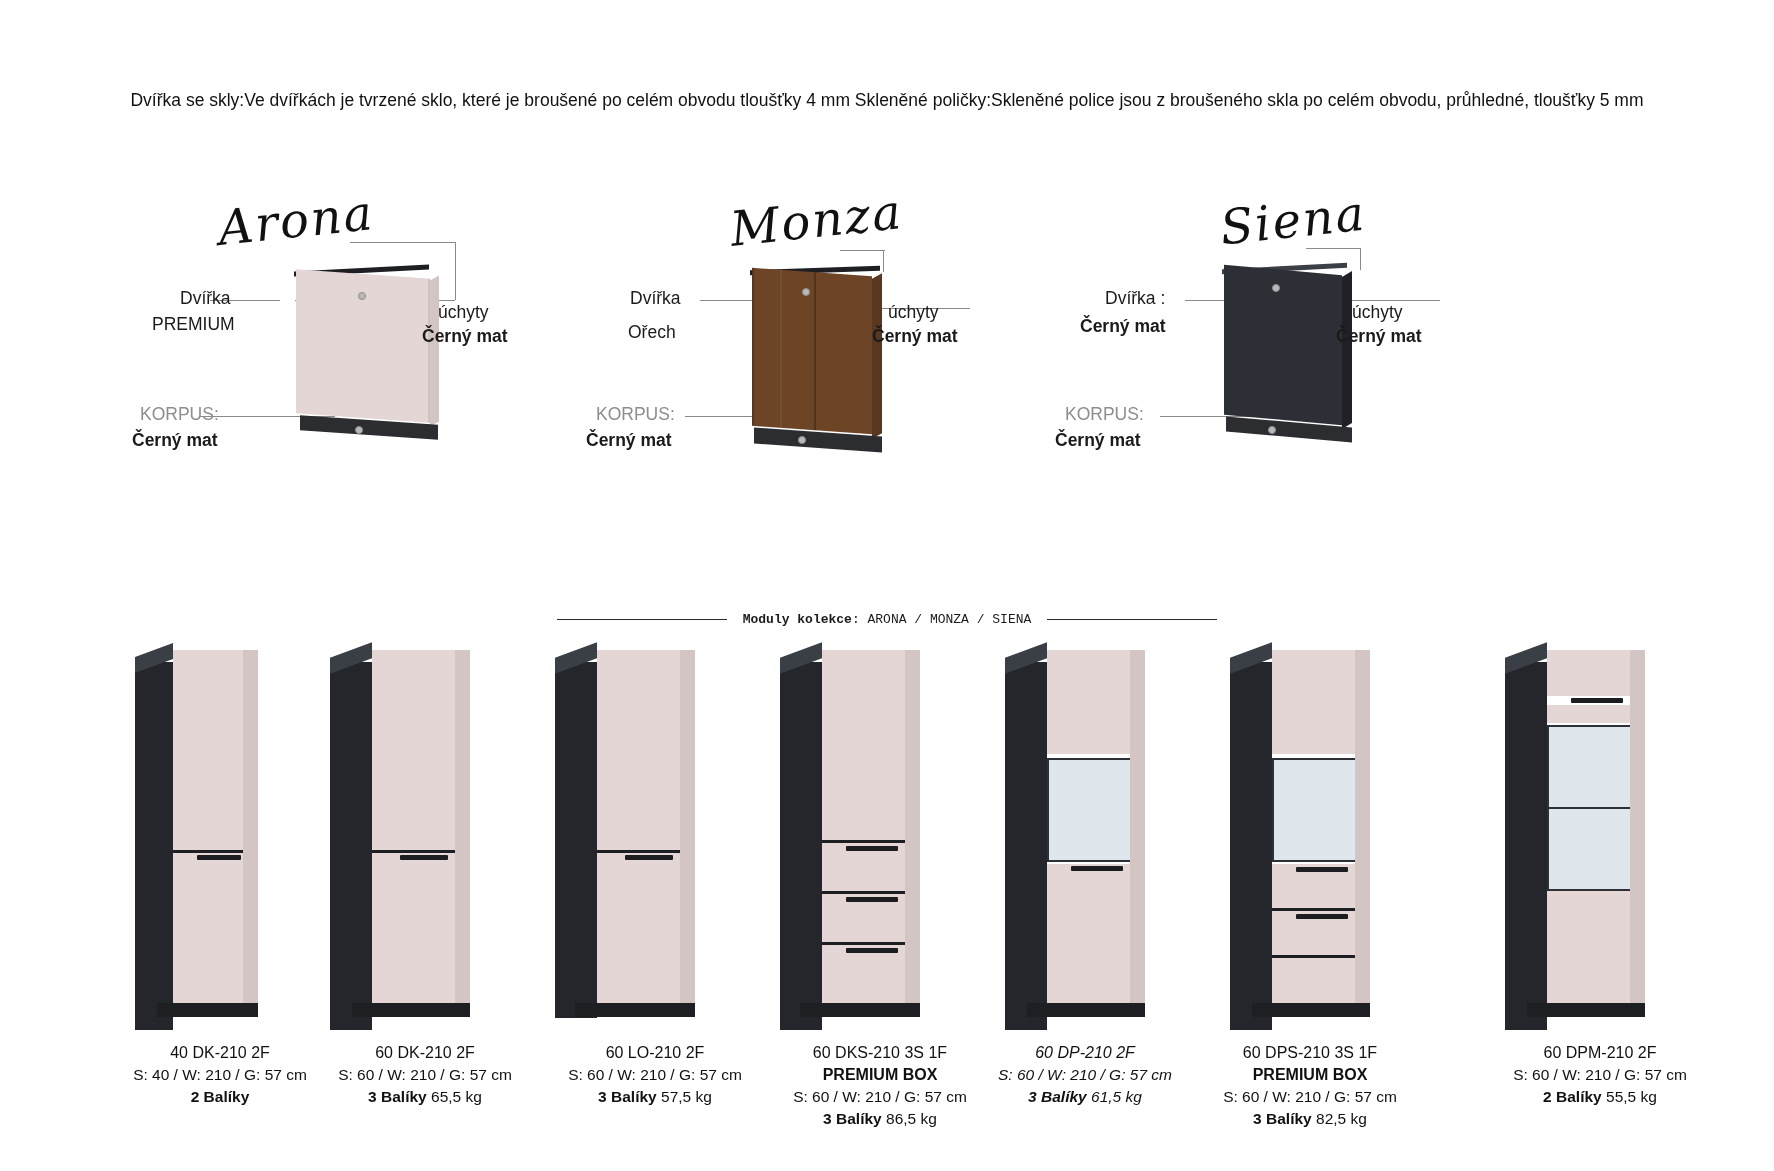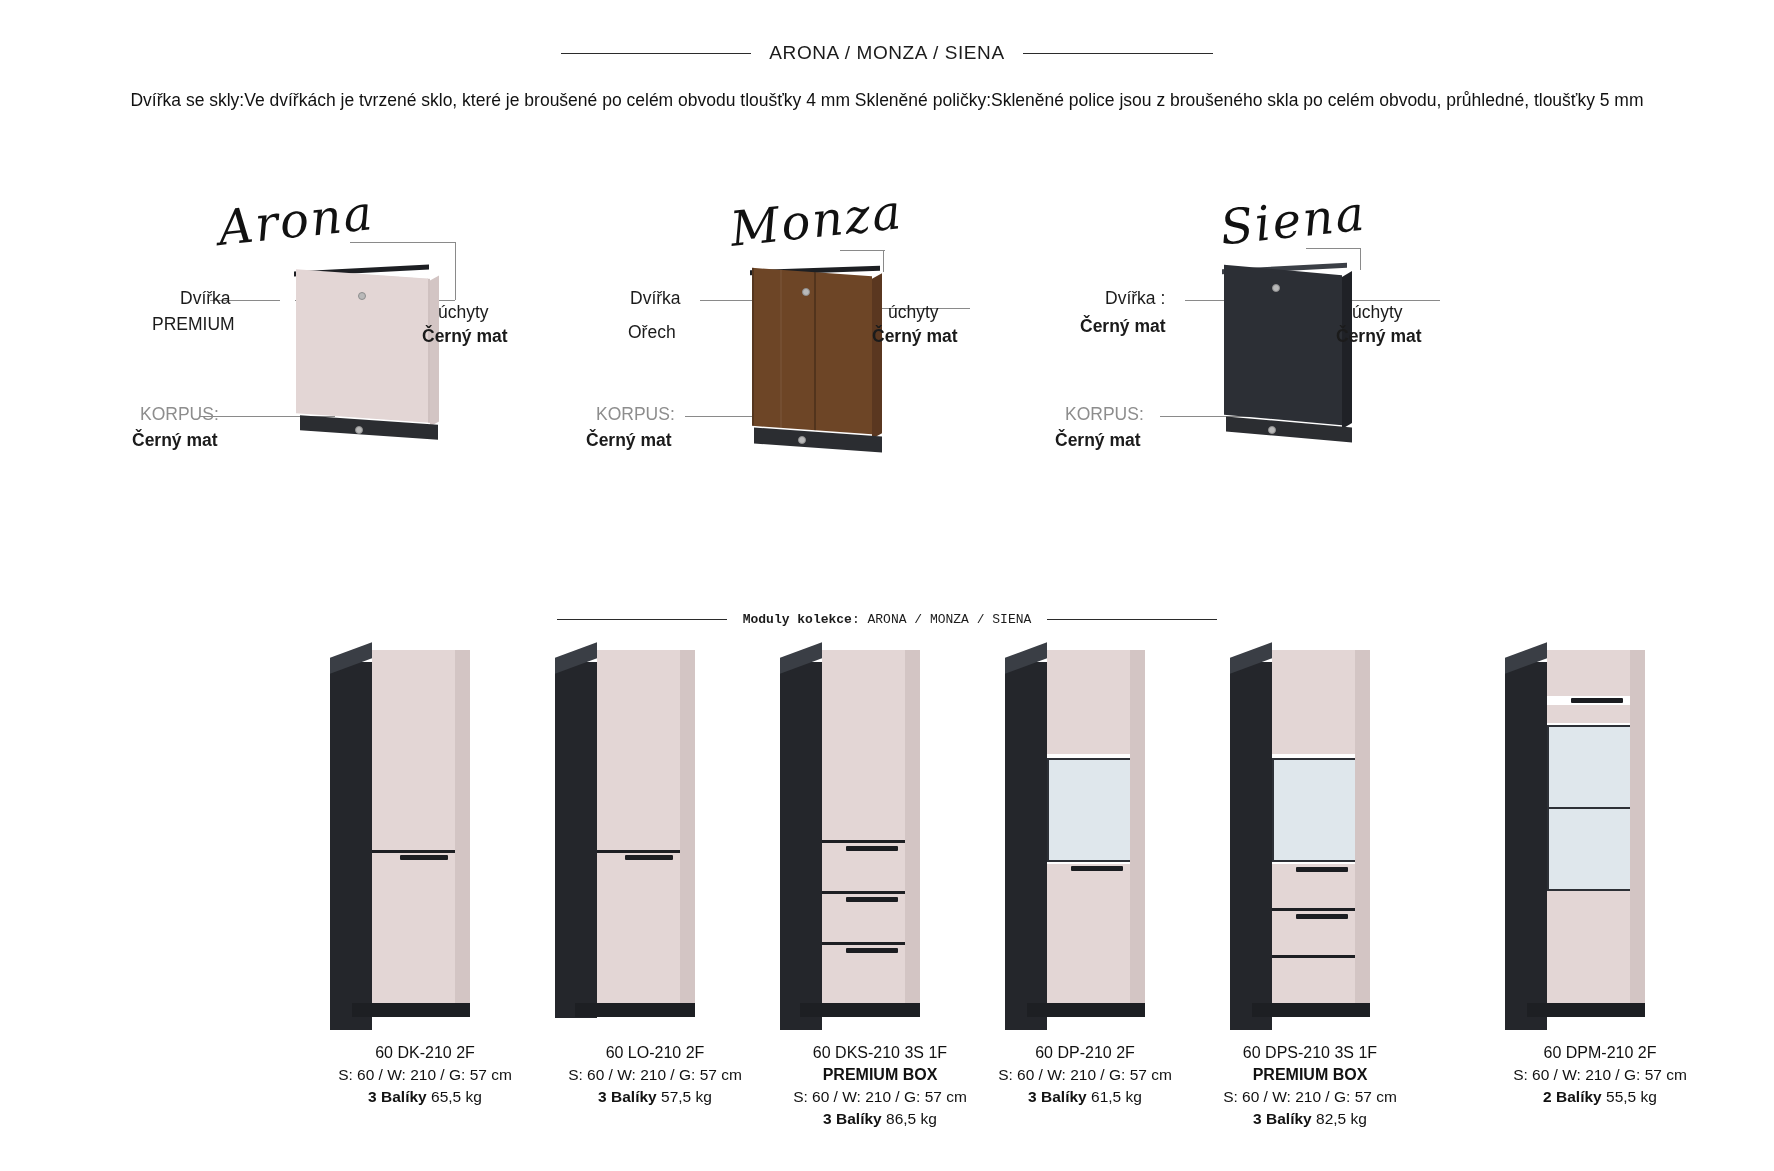--- a/index.html
+++ b/index.html
@@ -100,25 +100,20 @@
   .caption .name{font-size:16px;}
   .caption .dims{font-size:15.5px;}
   .caption .pack{font-weight:bold;}
   .caption .wt{font-weight:normal;}
 </style>
 </head>
 <body>
 
 <div class="page">
 
-  <div class="top-title-row">
-    <div class="rule"></div>
-    <div class="top-title">ARONA / MONZA / SIENA</div>
-    <div class="rule"></div>
-  </div>
 
   <div class="spec">
     <span class="line">Dvířka se skly:Ve dvířkách je tvrzené sklo, které je broušené po celém obvodu tloušťky 4 mm   Skleněné poličky:Skleněné police jsou z broušeného skla po celém obvodu, průhledné, tloušťky 5 mm</span>
   </div>
 
   <div class="brands">
 
     <div class="brand b1">
       <div class="script">Arona</div>
 
@@ -201,20 +196,37 @@
   <div class="mod-title-row">
     <div class="rule" style="width:170px;"></div>
     <div class="mod-title">
       <b>Moduly kolekce</b><span>: ARONA / MONZA / SIENA</span>
     </div>
     <div class="rule" style="width:170px;"></div>
   </div>
 
   <div class="modules">
 
+    <div class="module" style="left:95px;">
+      <div class="cab" style="left:40px;top:0px;width:140px;height:380px;">
+        <div class="sidedark" style="left:0px;top:12px;width:38px;height:368px;"></div>
+        <div class="side" style="left:0px;top:0px;width:38px;height:16px;transform:skewY(-20deg);background:#3a3e45;"></div>
+        <div class="panel" style="left:38px;top:0px;width:85px;height:200px;"></div>
+        <div class="gap" style="left:38px;top:200px;width:85px;height:3px;"></div>
+        <div class="panel" style="left:38px;top:203px;width:85px;height:150px;"></div>
+        <div class="handle" style="left:62px;top:205px;width:44px;height:5px;"></div>
+        <div class="foot" style="left:22px;top:353px;width:101px;height:14px;"></div>
+        <div class="sidedark" style="left:108px;top:0px;width:15px;height:353px;background:#d3c5c4;"></div>
+      </div>
+      <div class="caption" style="top:392px;">
+        <div class="name">40 DK-210 2F</div>
+        <div class="dims">S: 40 / W: 210 / G: 57 cm</div>
+        <div><span class="pack">2 Balíky</span> <span class="wt"></span></div>
+      </div>
+    </div>
 
     <div class="module" style="left:300px;">
       <div class="cab" style="left:30px;top:0px;width:160px;height:380px;">
         <div class="sidedark" style="left:0px;top:12px;width:42px;height:368px;"></div>
         <div class="side" style="left:0px;top:0px;width:42px;height:16px;transform:skewY(-20deg);background:#3a3e45;"></div>
         <div class="panel" style="left:42px;top:0px;width:98px;height:200px;"></div>
         <div class="gap" style="left:42px;top:200px;width:98px;height:3px;"></div>
         <div class="panel" style="left:42px;top:203px;width:98px;height:150px;"></div>
         <div class="handle" style="left:70px;top:205px;width:48px;height:5px;"></div>
         <div class="foot" style="left:22px;top:353px;width:118px;height:14px;"></div>
@@ -263,21 +275,21 @@
         <div class="sidedark" style="left:125px;top:0px;width:15px;height:353px;background:#d3c5c4;"></div>
       </div>
       <div class="caption" style="top:392px;">
         <div class="name">60 DKS-210 3S 1F</div>
         <div class="name pack">PREMIUM BOX</div>
         <div class="dims">S: 60 / W: 210 / G: 57 cm</div>
         <div><span class="pack">3 Balíky</span> <span class="wt">86,5 kg</span></div>
       </div>
     </div>
 
-    <div class="module" style="left:960px;">
+    <div class="module" style="left:960px;font-style:italic;">
       <div class="cab" style="left:45px;top:0px;width:160px;height:380px;">
         <div class="sidedark" style="left:0px;top:12px;width:42px;height:368px;"></div>
         <div class="side" style="left:0px;top:0px;width:42px;height:16px;transform:skewY(-20deg);background:#3a3e45;"></div>
         <div class="panel" style="left:42px;top:0px;width:98px;height:104px;"></div>
         <div class="glass" style="left:42px;top:108px;width:94px;height:100px;"></div>
         <div class="panel" style="left:42px;top:214px;width:98px;height:139px;"></div>
         <div class="handle" style="left:66px;top:216px;width:52px;height:5px;"></div>
         <div class="foot" style="left:22px;top:353px;width:118px;height:14px;"></div>
         <div class="sidedark" style="left:125px;top:0px;width:15px;height:353px;background:#d3c5c4;"></div>
       </div>

